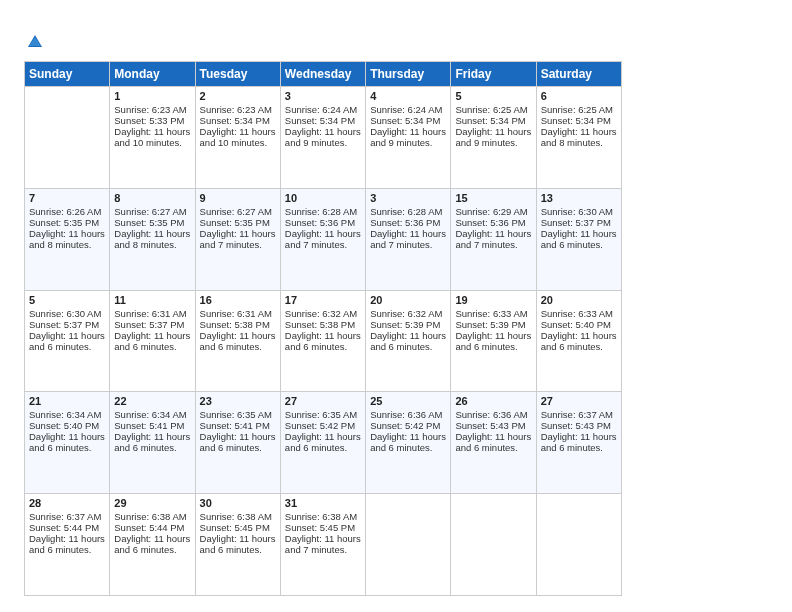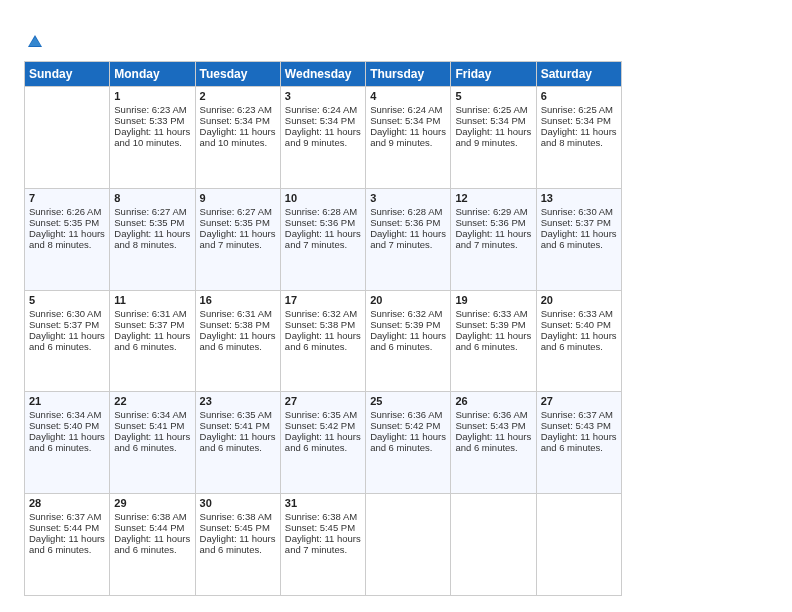--- a/index.html
+++ b/index.html
@@ -195,21 +195,21 @@
             <div>Sunset: 5:36 PM</div>
             <div>Daylight: 11 hours and 7 minutes.</div>
           </td>
           <td>
             <span class="day-num">3</span>
             <div>Sunrise: 6:28 AM</div>
             <div>Sunset: 5:36 PM</div>
             <div>Daylight: 11 hours and 7 minutes.</div>
           </td>
           <td>
-            <span class="day-num">12</span>
+            <span class="day-num">15</span>
             <div>Sunrise: 6:29 AM</div>
             <div>Sunset: 5:36 PM</div>
             <div>Daylight: 11 hours and 7 minutes.</div>
           </td>
           <td>
             <span class="day-num">13</span>
             <div>Sunrise: 6:30 AM</div>
             <div>Sunset: 5:37 PM</div>
             <div>Daylight: 11 hours and 6 minutes.</div>
           </td>

